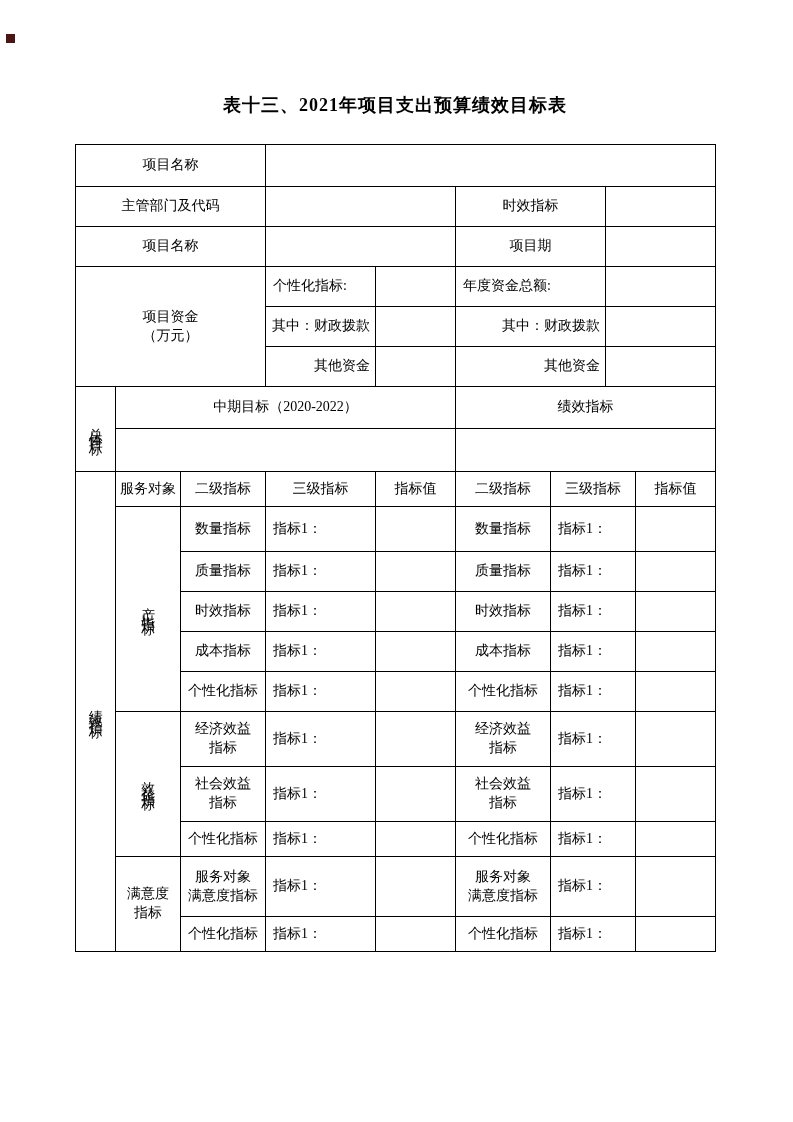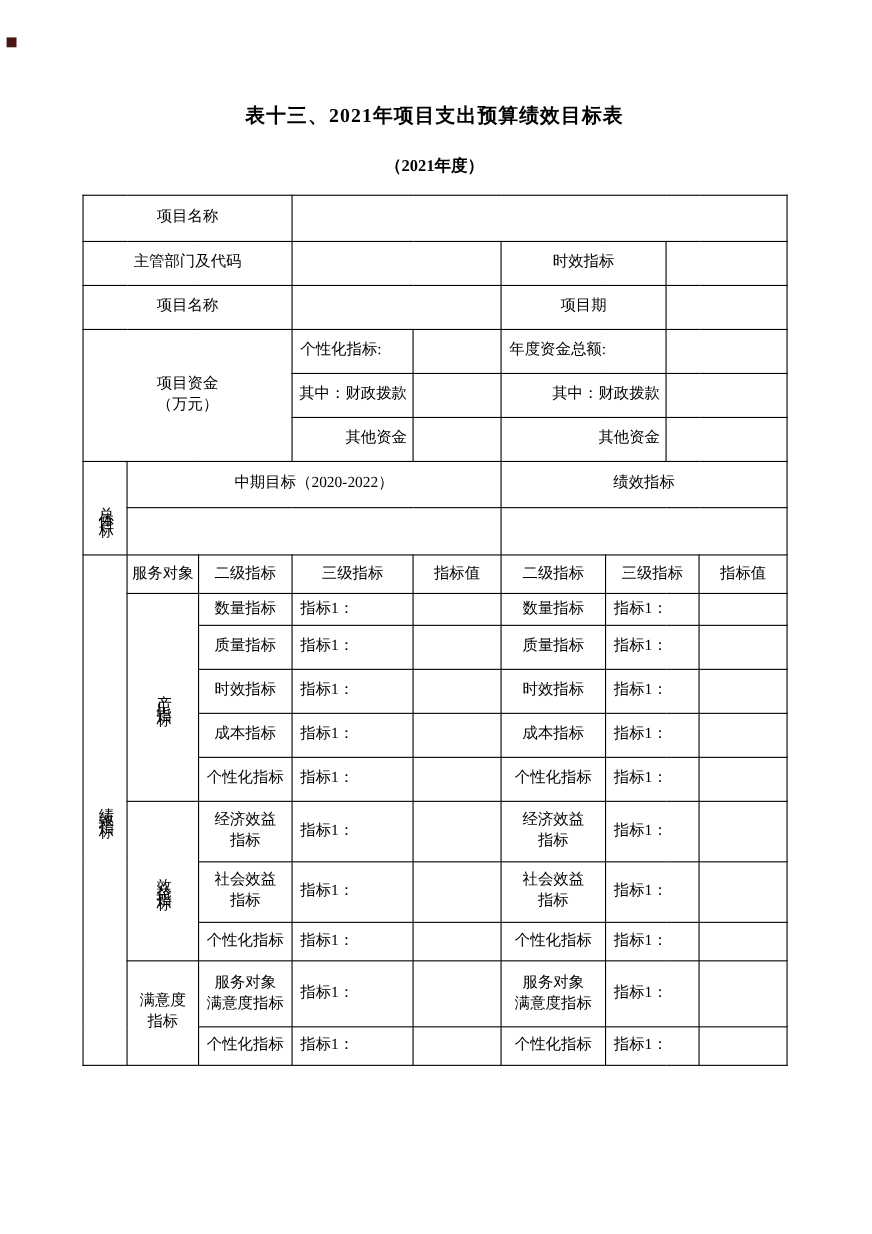--- a/index.html
+++ b/index.html
@@ -39,35 +39,34 @@
   .pre { white-space: pre-line; }
   .vt {
     display: inline-block;
     writing-mode: vertical-lr;
     text-orientation: upright;
     letter-spacing: 5px;
     line-height: 1.1;
   }
   tr.h35 { height: 35px; } tr.h40 { height: 40px; }
   tr.h42 { height: 42px; } tr.h43 { height: 43px; }
-  tr.h45 { height: 29px; } tr.h55 { height: 55px; }
+  tr.h45 { height: 45px; } tr.h55 { height: 55px; }
   tr.h60 { height: 60px; }
   .footnote {
     font-size: 13px; text-align: left;
     margin: 8px 0 0 1px; line-height: 1.2;
   }
 </style>
 </head>
 <body>
 
 <div class="artifact"></div>
 
 <div class="sheet">
   <h1 class="title">表十三、2021年项目支出预算绩效目标表</h1>
-  <div class="subtitle">（2021年度）</div>
 
   <table class="main">
     <colgroup>
       <col style="width:40px">
         <col style="width:65px">
         <col style="width:85px">
       <col style="width:110px">
         <col style="width:80px">
         <col style="width:95px">
       <col style="width:55px">

